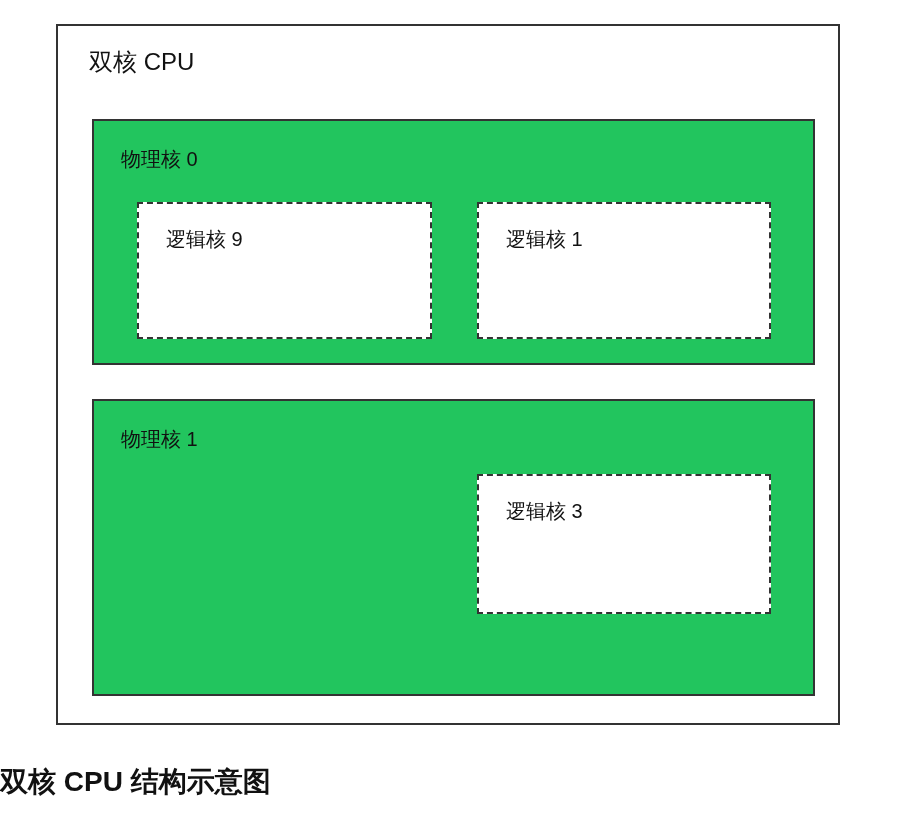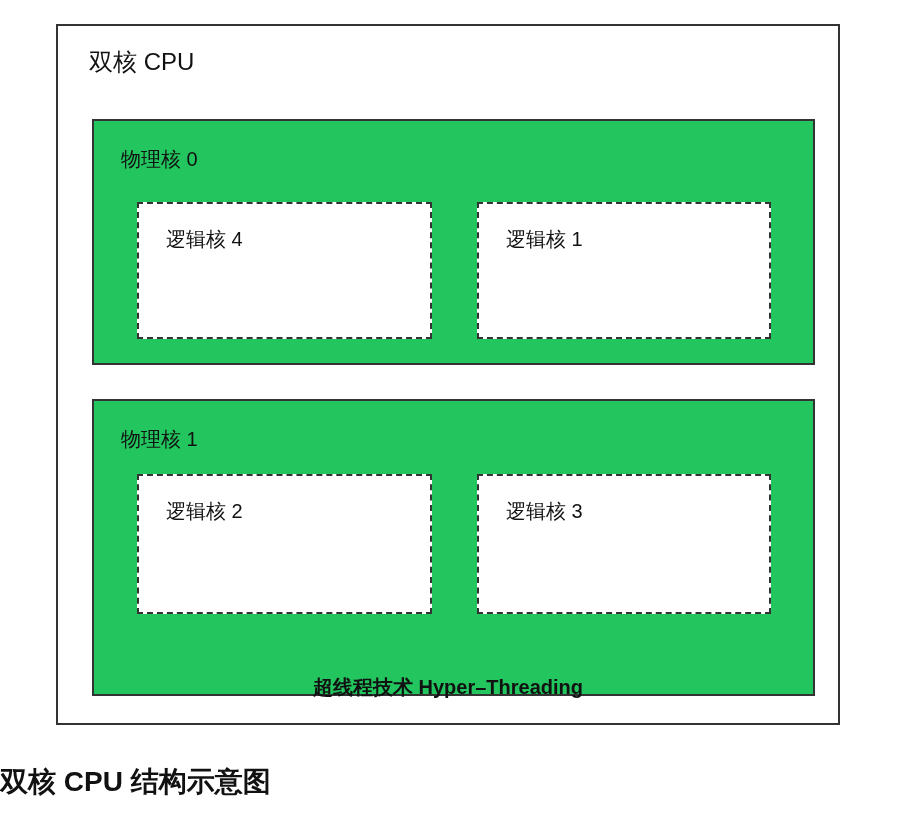--- a/index.html
+++ b/index.html
@@ -99,38 +99,34 @@
 <div class="page">
 
   <div class="cpu-box">
 
     <div class="cpu-label">双核 CPU</div>
 
     <div class="core-box core-0">
       <div class="core-label">物理核 0</div>
 
       <div class="logical-box logical-left">
-        <div class="logical-label">逻辑核 4</div>
+        <div class="logical-label">逻辑核 9</div>
       </div>
 
       <div class="logical-box logical-right">
         <div class="logical-label">逻辑核 1</div>
       </div>
     </div>
 
     <div class="core-box core-1">
       <div class="core-label">物理核 1</div>
 
-      <div class="logical-box logical-left">
-        <div class="logical-label">逻辑核 2</div>
-      </div>
 
       <div class="logical-box logical-right">
         <div class="logical-label">逻辑核 3</div>
       </div>
     </div>
 
-    <div class="ht-label">超线程技术 Hyper–Threading</div>
   </div>
 
   <div class="caption">双核 CPU 结构示意图</div>
 
 </div>
 
 </body></html>

